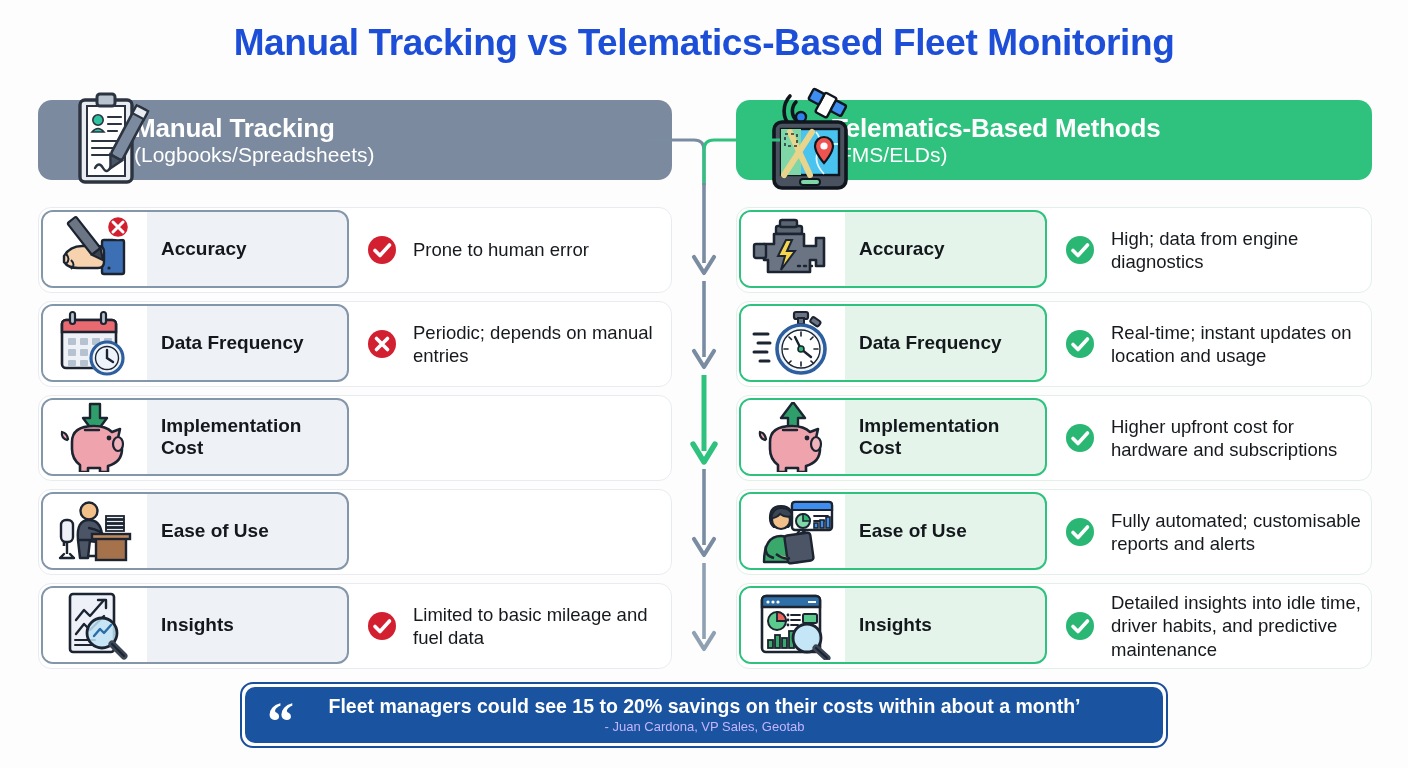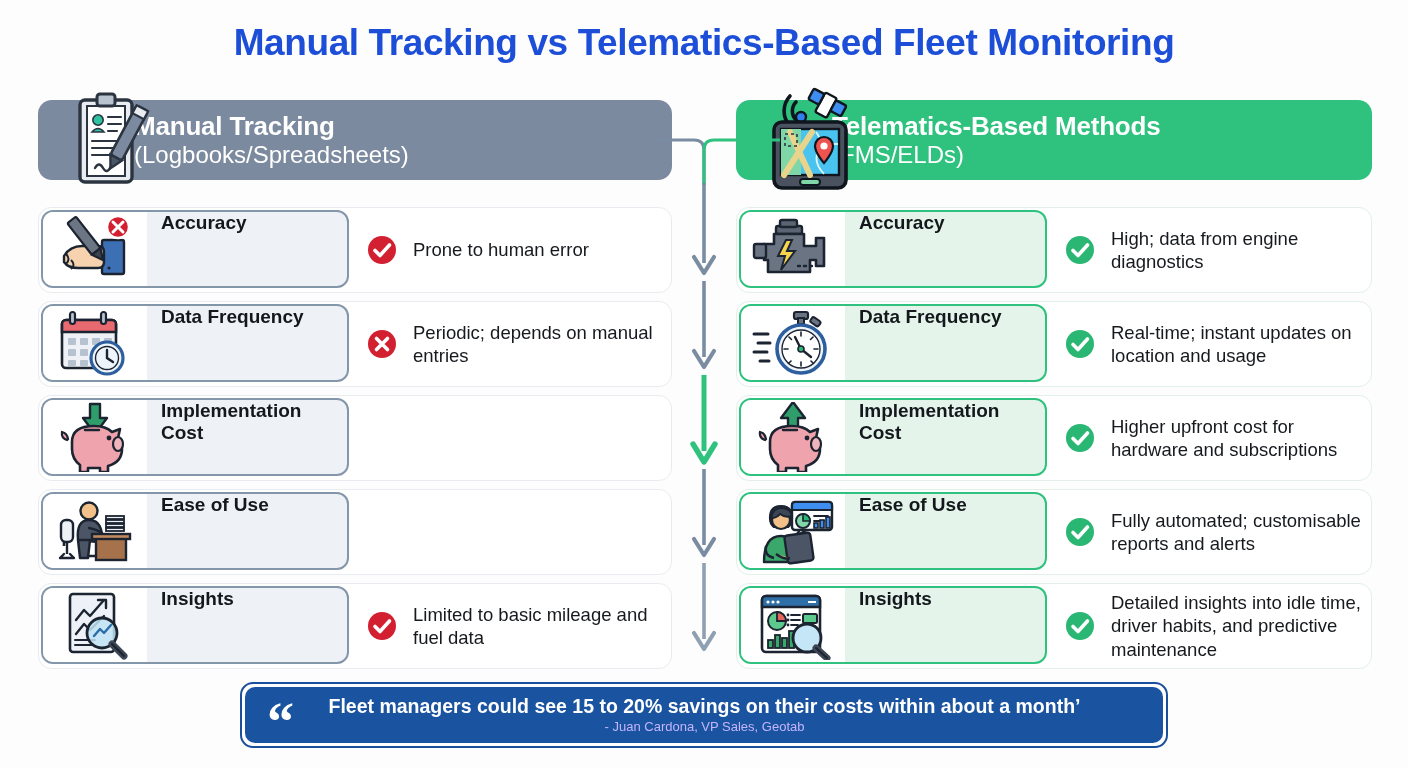--- a/index.html
+++ b/index.html
@@ -29,21 +29,21 @@
     height: 80px;
     border-radius: 14px;
     display: flex;
     align-items: center;
     padding-left: 96px;
   }
   .col-header.left  { left: 38px;  top: 100px; width: 634px; background: #7b8a9e; }
   .col-header.right { left: 736px; top: 100px; width: 636px; background: #2ec27e; }
   .col-header .htxt { color: #ffffff; line-height: 1.16; }
   .col-header .hline1 { font-size: 26px; font-weight: bold; letter-spacing: -0.2px; }
-  .col-header .hline2 { font-size: 24px; font-weight: normal; }
+  .col-header .hline2 { font-size: 21px; font-weight: normal; }
 
   .header-icon {
     position: absolute;
     width: 92px; height: 96px;
     left: 26px; top: -8px;
   }
   .header-icon.right-ic { left: 24px; top: -18px; height: 112px; }
 
   
   .row-card {
@@ -55,21 +55,21 @@
   }
   .row-card.left  { left: 38px;  width: 634px; border: 1.5px solid #e8ecf1; }
   .row-card.right { left: 736px; width: 636px; border: 1.5px solid #e2f0e8; }
 
   
   .pill {
     position: absolute;
     left: 2px;
     border-radius: 12px;
     display: flex;
-    align-items: flex-start;
+    align-items: center;
     overflow: hidden;
     width: 308px;
   }
   .pill.left  { border: 2px solid #8496aa; background: #eef1f6; }
   .pill.right { border: 2px solid #2ec27e; background: #e4f4ea; }
   .pill .pill-ic {
     width: 104px; height: 100%;
     background: #ffffff;
     display: flex; align-items: center; justify-content: center;
     flex: 0 0 104px;

